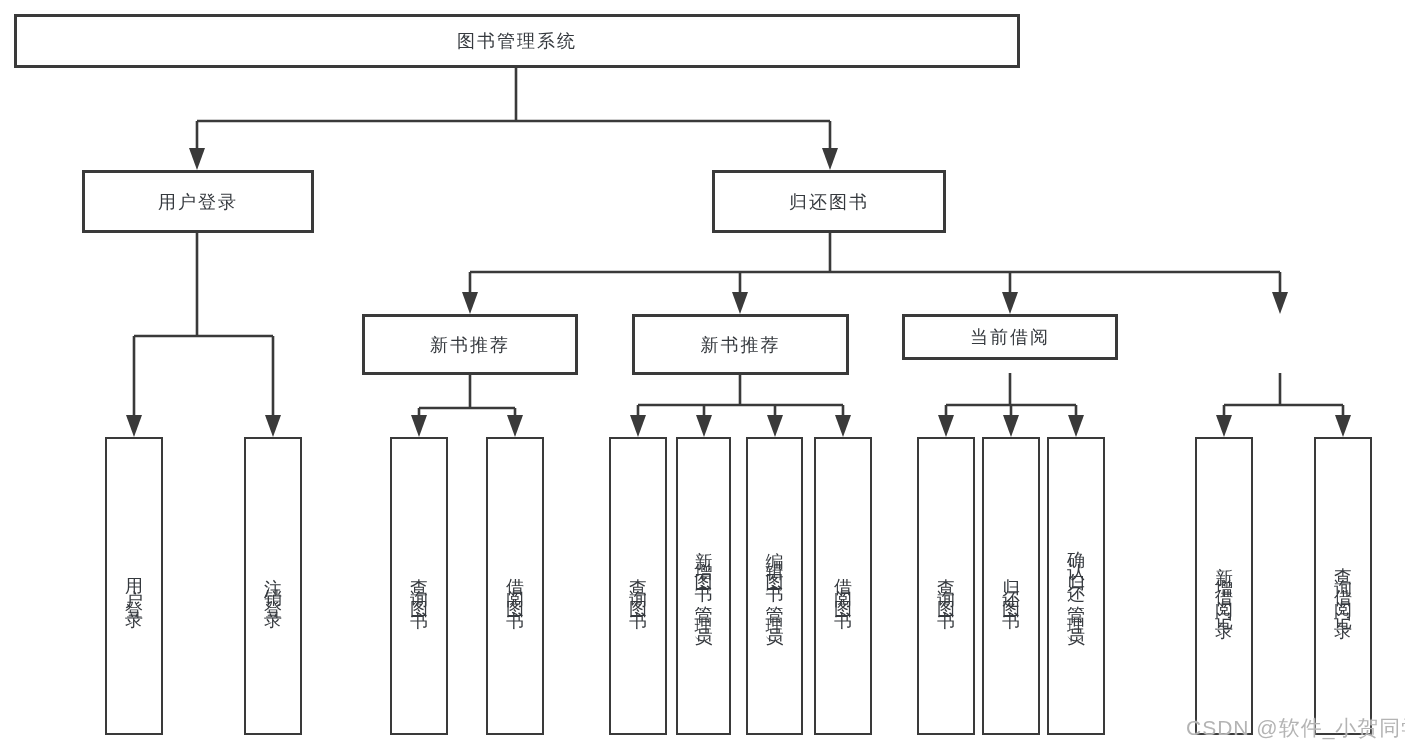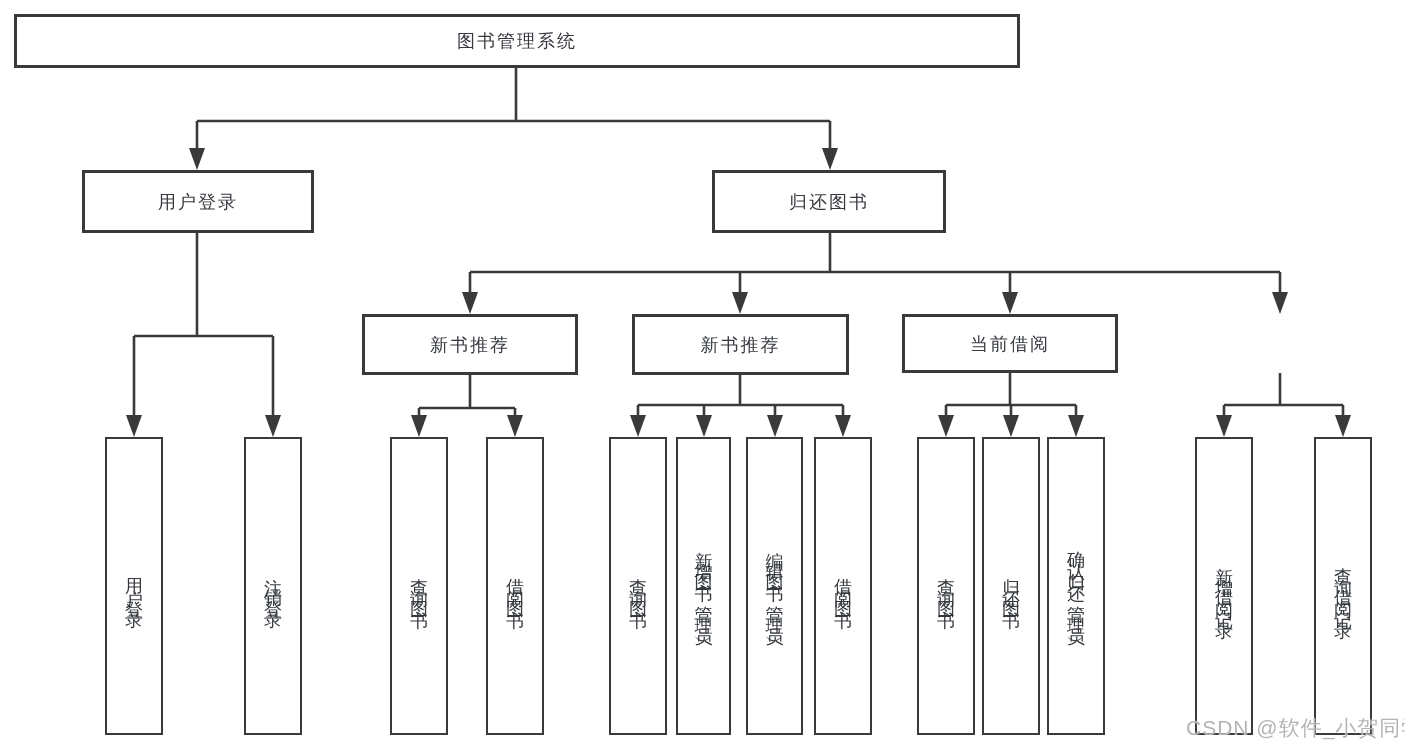--- a/index.html
+++ b/index.html
@@ -84,21 +84,21 @@
   <div class="node" style="left:712px;top:170px;width:234px;height:63px">
     <span>归还图书</span>
   </div>
 
   <div class="node" style="left:362px;top:314px;width:216px;height:61px">
     <span>新书推荐</span>
   </div>
   <div class="node" style="left:632px;top:314px;width:217px;height:61px">
     <span>新书推荐</span>
   </div>
-  <div class="node" style="left:902px;top:314px;width:216px;height:59px">
+  <div class="node" style="left:902px;top:314px;width:216px;height:46px">
     <span>当前借阅</span>
   </div>
 
   <div class="node leaf" style="left:105px;width:58px">
     <span class="vtext">用户登录</span>
   </div>
   <div class="node leaf" style="left:244px;width:58px">
     <span class="vtext">注销登录</span>
   </div>
 

